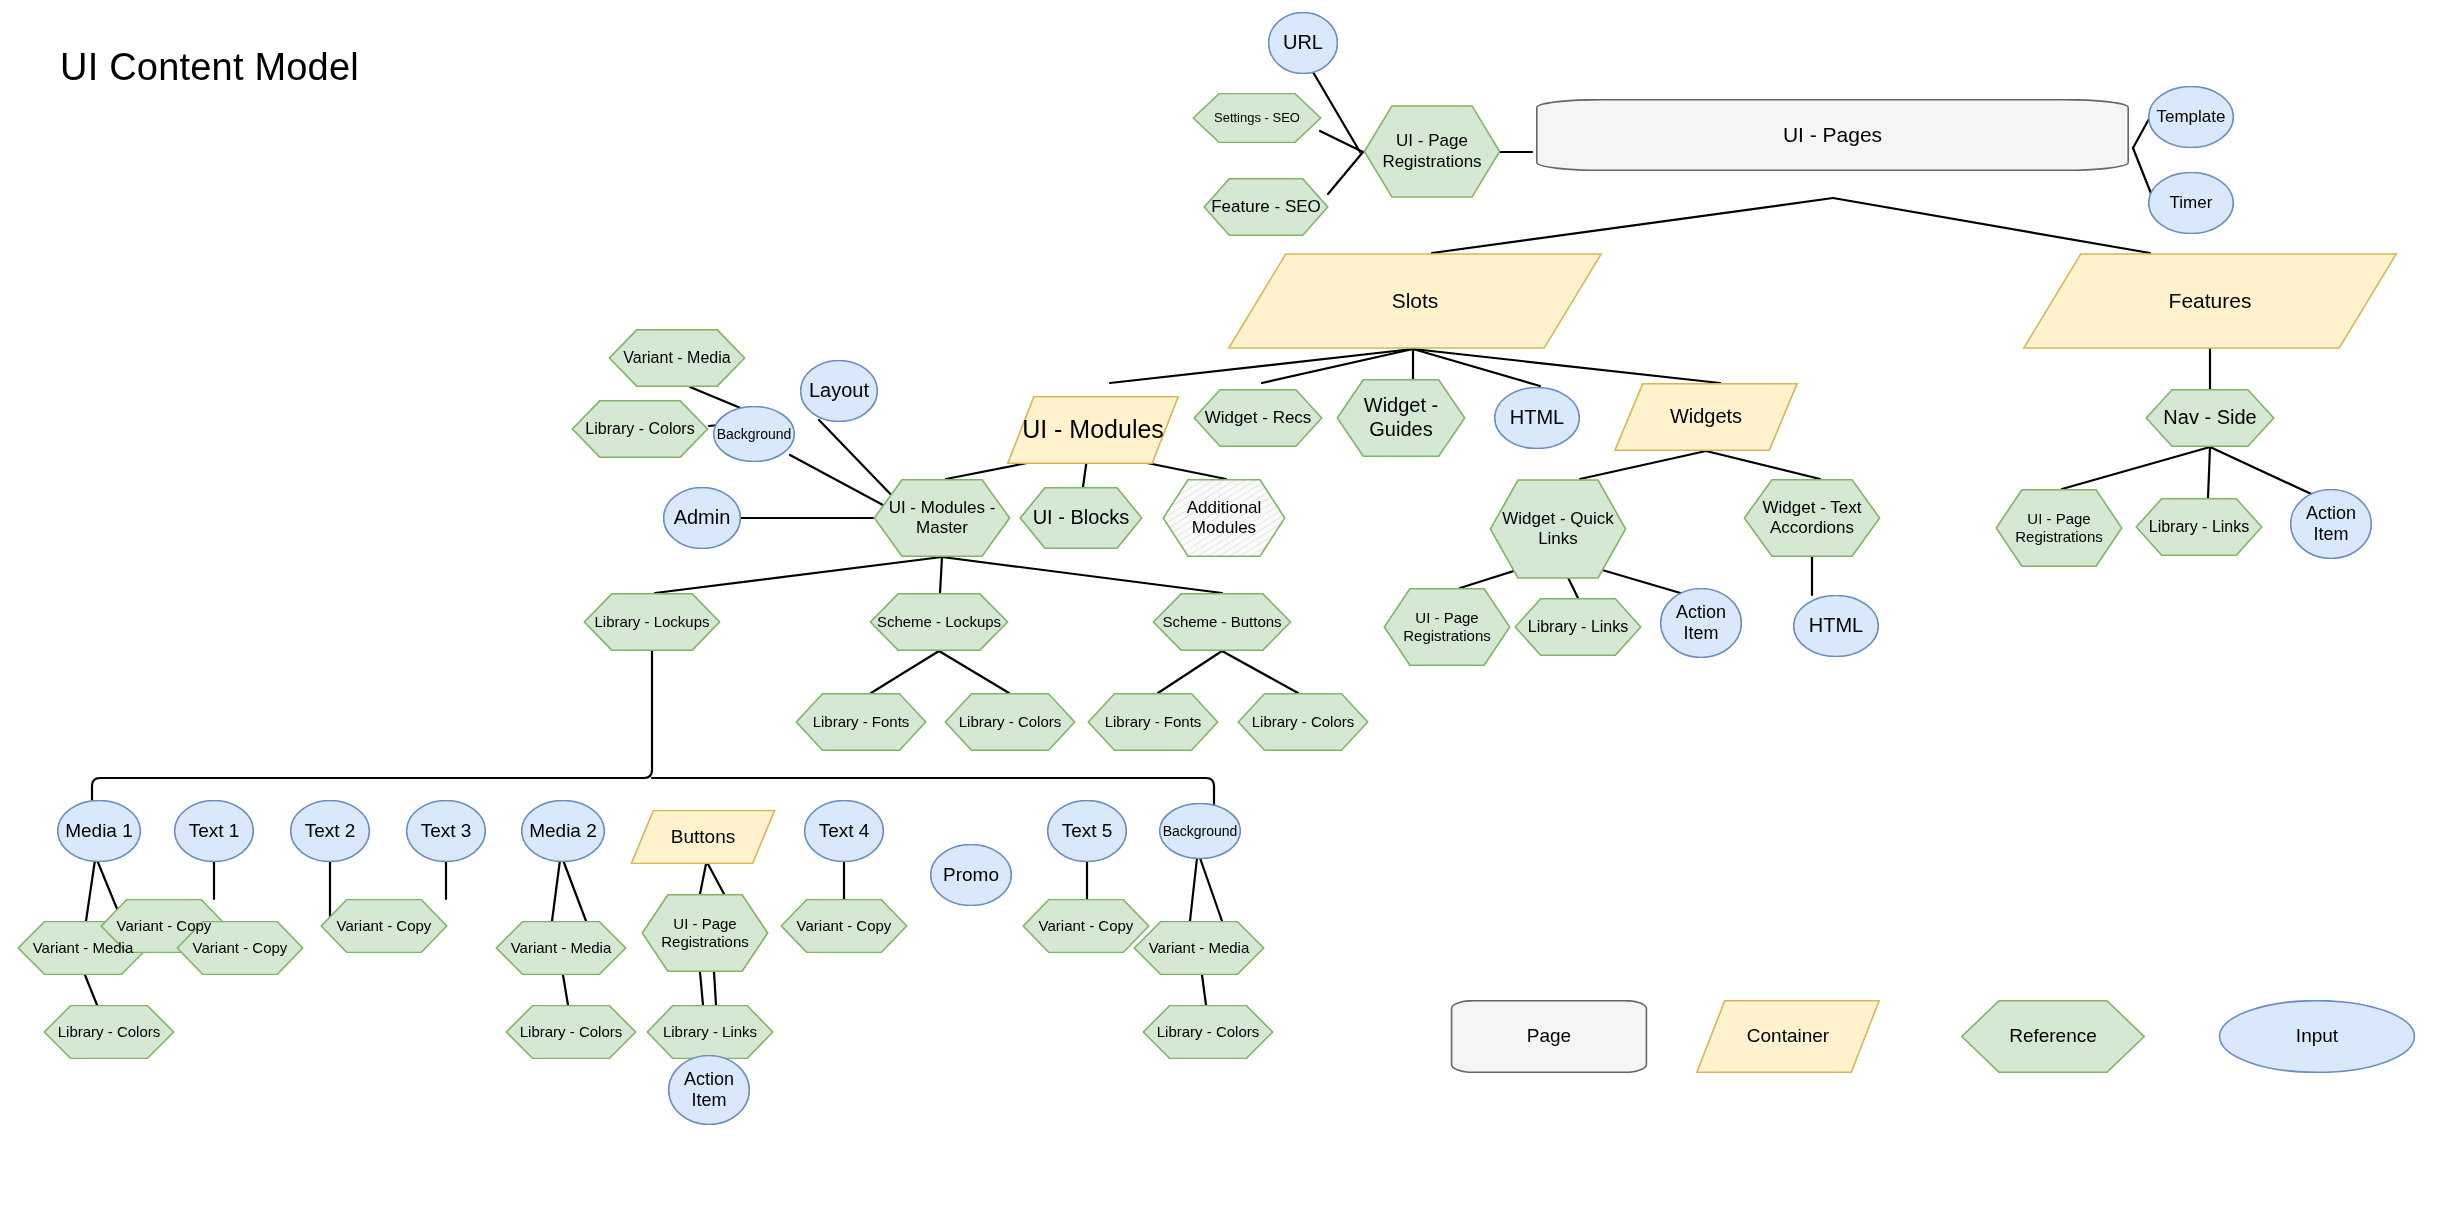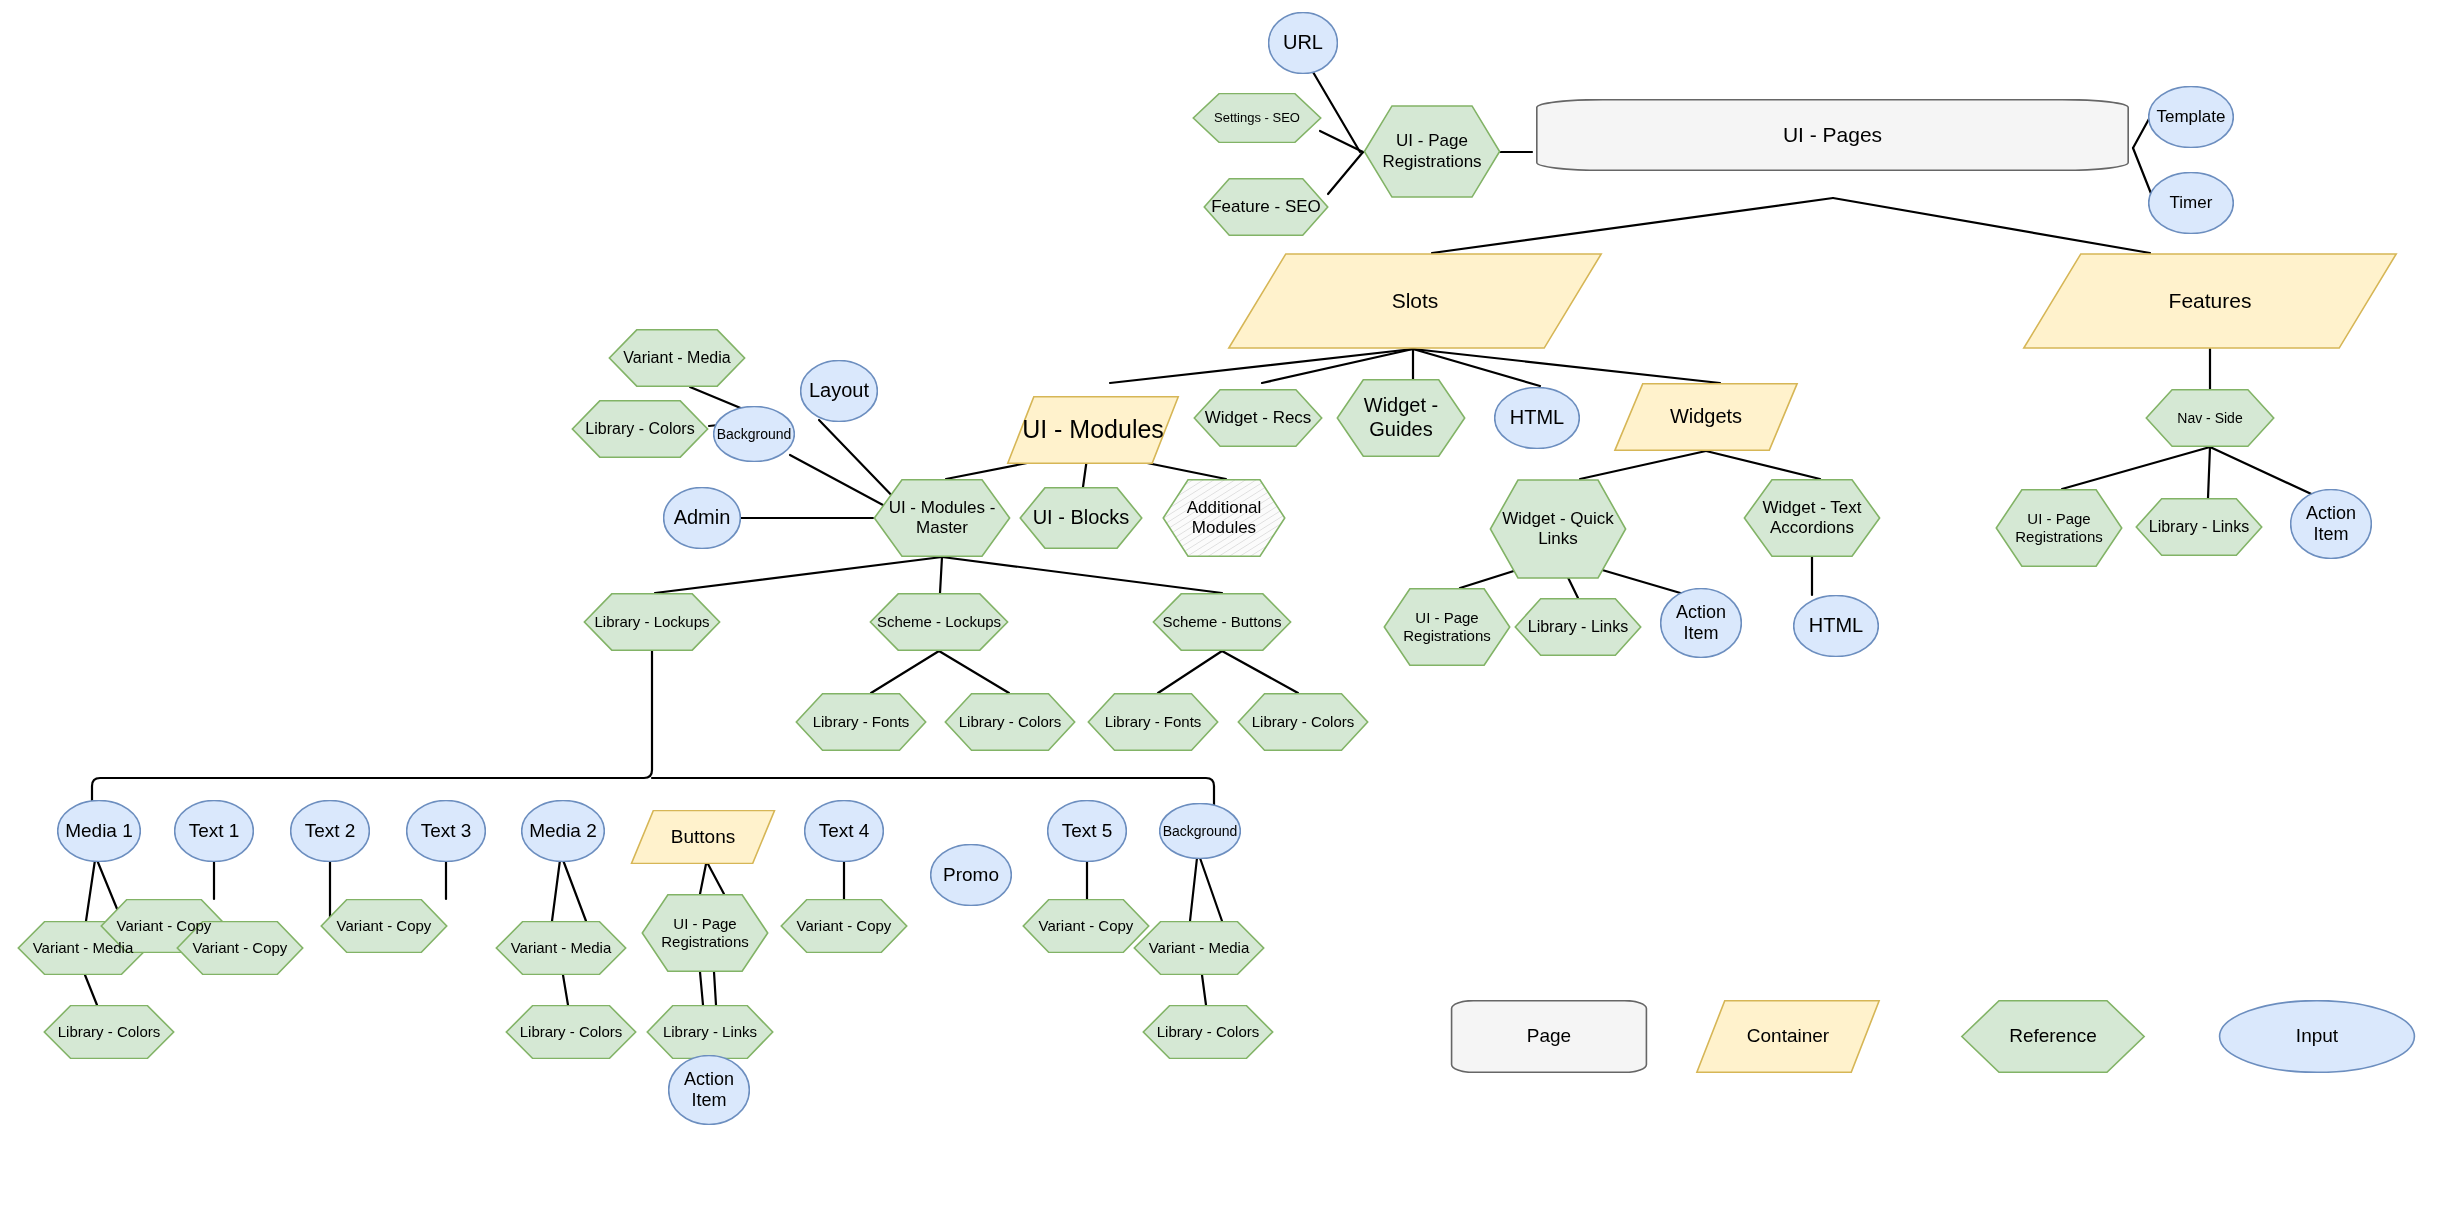--- a/index.html
+++ b/index.html
@@ -79,20 +79,21 @@
         <path d="M 1200 858 L 1222 921"></path>
         <path d="M 85 975 L 97 1005"></path>
         <path d="M 563 975 L 568 1005"></path>
         <path d="M 700 972 L 703 1005"></path>
         <path d="M 714 972 L 716 1005"></path>
         <path d="M 700 1059 L 712 1083"></path>
         <path d="M 1202 975 L 1206 1005"></path>
       </g>
   </svg>
 
+  <div class="title" style="left:60px;top:46px;font-size:38px;">UI Content Model</div>
 
   <div id="nodes-layer">
       <div class="node" style="left: 1268px; top: 12px; width: 70px; height: 62px; font-size: 20px;">
         <svg class="shape" viewBox="0 0 100 100" preserveAspectRatio="none">
           <ellipse cx="50" cy="50" rx="49.2" ry="49.2" fill="#dae8fc" stroke="#6c8ebf" stroke-width="1.6" vector-effect="non-scaling-stroke"></ellipse>
         </svg>
         <span class="lbl">URL</span>
       </div>
       <div class="node" style="left: 1192px; top: 93px; width: 130px; height: 50px; font-size: 13px;">
         <svg class="shape" viewBox="0 0 100 100" preserveAspectRatio="none">
@@ -167,21 +168,21 @@
           <ellipse cx="50" cy="50" rx="49.2" ry="49.2" fill="#dae8fc" stroke="#6c8ebf" stroke-width="1.6" vector-effect="non-scaling-stroke"></ellipse>
         </svg>
         <span class="lbl">HTML</span>
       </div>
       <div class="node" style="left: 1613px; top: 383px; width: 186px; height: 68px; font-size: 20px;">
         <svg class="shape" viewBox="0 0 100 100" preserveAspectRatio="none">
           <polygon points="16,1 99,1 84,99 1,99" fill="#fff2cc" stroke="#d6b656" stroke-width="1.6" vector-effect="non-scaling-stroke"></polygon>
         </svg>
         <span class="lbl">Widgets</span>
       </div>
-      <div class="node" style="left: 2145px; top: 389px; width: 130px; height: 58px; font-size: 14px;">
+      <div class="node" style="left: 2145px; top: 389px; width: 130px; height: 58px; font-size: 20px;">
         <svg class="shape" viewBox="0 0 100 100" preserveAspectRatio="none">
           <polygon points="21,1 79,1 99,50 79,99 21,99 1,50" fill="#d5e8d4" stroke="#82b366" stroke-width="1.6" vector-effect="non-scaling-stroke"></polygon>
         </svg>
         <span class="lbl">Nav - Side</span>
       </div>
       <div class="node" style="left: 608px; top: 329px; width: 138px; height: 58px; font-size: 16px;">
         <svg class="shape" viewBox="0 0 100 100" preserveAspectRatio="none">
           <polygon points="21,1 79,1 99,50 79,99 21,99 1,50" fill="#d5e8d4" stroke="#82b366" stroke-width="1.6" vector-effect="non-scaling-stroke"></polygon>
         </svg>
         <span class="lbl">Variant - Media</span>

